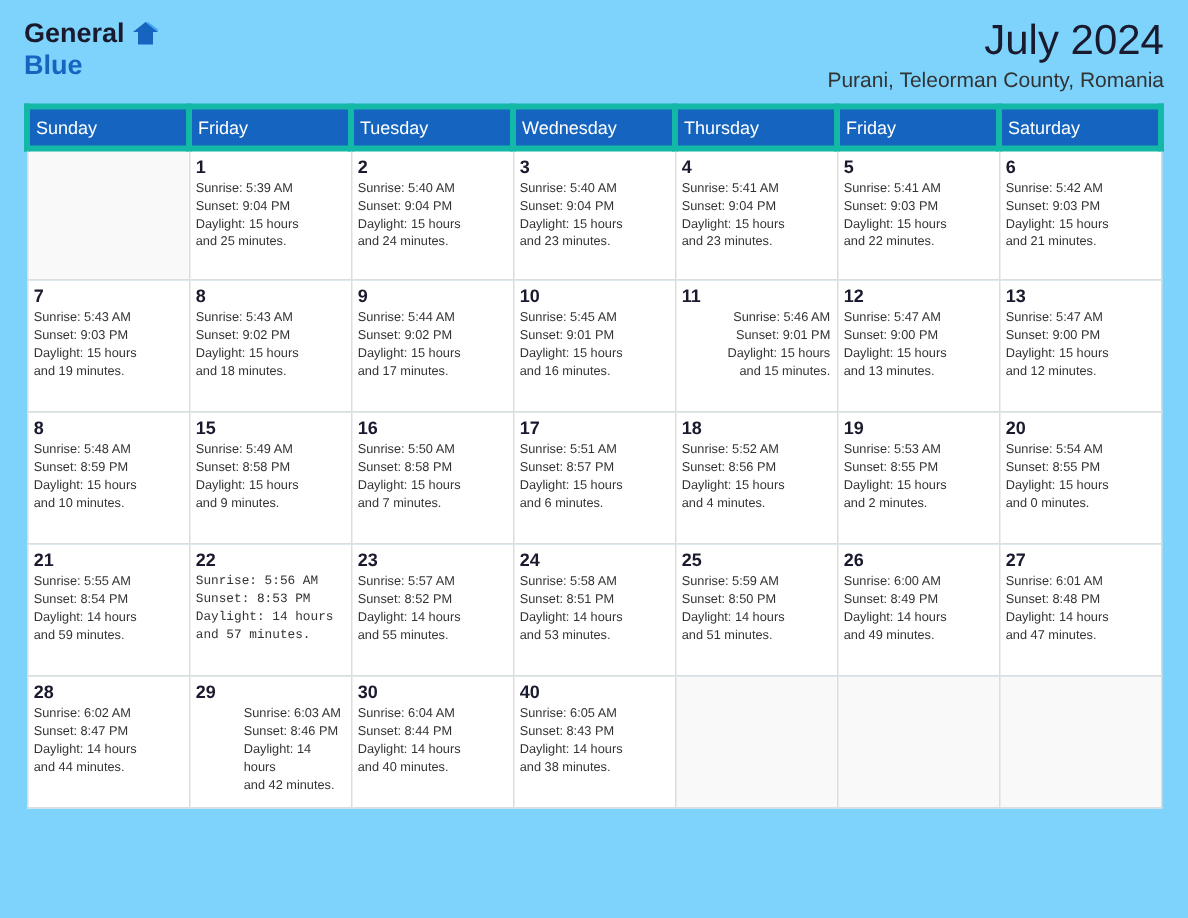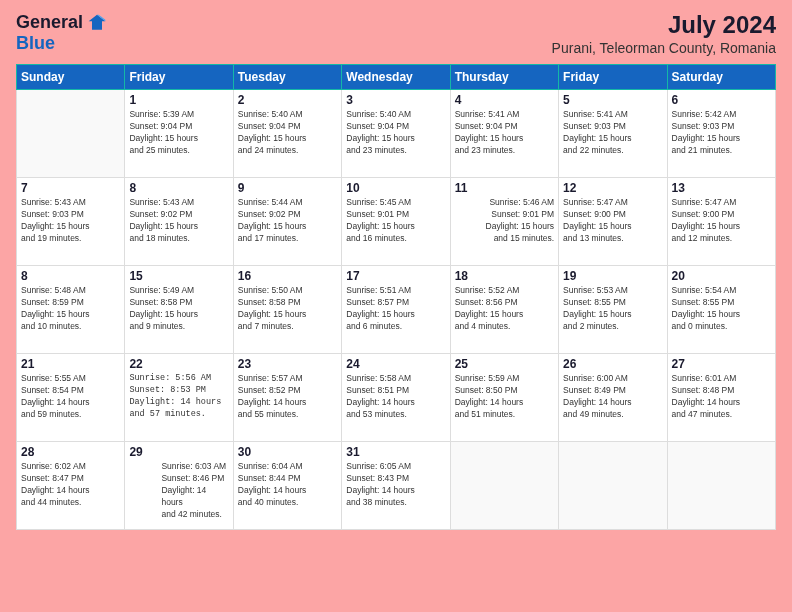--- a/index.html
+++ b/index.html
@@ -7,21 +7,21 @@
       font-family: Arial, sans-serif;
       background: #fff;
       width: 792px;
       height: 612px;
       overflow: hidden;
     }
     .page {
       width: 792px;
       height: 612px;
       padding: 12px 16px;
-      background: #fca5a5;
+      background: #7dd3fc;
     }
     .header {
       display: flex;
       justify-content: space-between;
       align-items: flex-start;
       margin-bottom: 8px;
     }
     .logo {
       display: flex;
       flex-direction: column;
@@ -44,43 +44,43 @@
     }
     .logo-icon {
       width: 20px;
       height: 20px;
       margin-left: 2px;
     }
     .title-block {
       text-align: right;
     }
     .month-year {
-      font-size: 24px;
-      font-weight: bold;
+      font-size: 28px;
+      font-weight: normal;
       color: #1a1a2e;
       line-height: 1.1;
     }
     .location {
       font-size: 14px;
       color: #333;
       margin-top: 2px;
     }
     .calendar {
       width: 100%;
       border-collapse: collapse;
       table-layout: fixed;
     }
     .calendar th {
       background-color: #1565c0;
       color: #fff;
       font-size: 12px;
-      font-weight: bold;
+      font-weight: normal;
       padding: 5px 4px;
       text-align: left;
-      border: 1px solid #14b8a6;
+      border: 4px solid #14b8a6;
     }
     .calendar td {
       border: 1px solid #ddd;
       vertical-align: top;
       padding: 3px 4px;
       font-size: 9px;
       color: #333;
       height: 88px;
       background: #fff;
     }
@@ -348,21 +348,21 @@
 and 42 minutes.</div>
           </td>
           <td>
             <span class="day-number">30</span>
             <div class="day-info" style="white-space: pre-line;">Sunrise: 6:04 AM
 Sunset: 8:44 PM
 Daylight: 14 hours
 and 40 minutes.</div>
           </td>
           <td>
-            <span class="day-number">31</span>
+            <span class="day-number">40</span>
             <div class="day-info" style="white-space: pre-line;">Sunrise: 6:05 AM
 Sunset: 8:43 PM
 Daylight: 14 hours
 and 38 minutes.</div>
           </td>
           <td class="empty"></td>
           <td class="empty"></td>
           <td class="empty"></td>
         </tr>
       </tbody>

